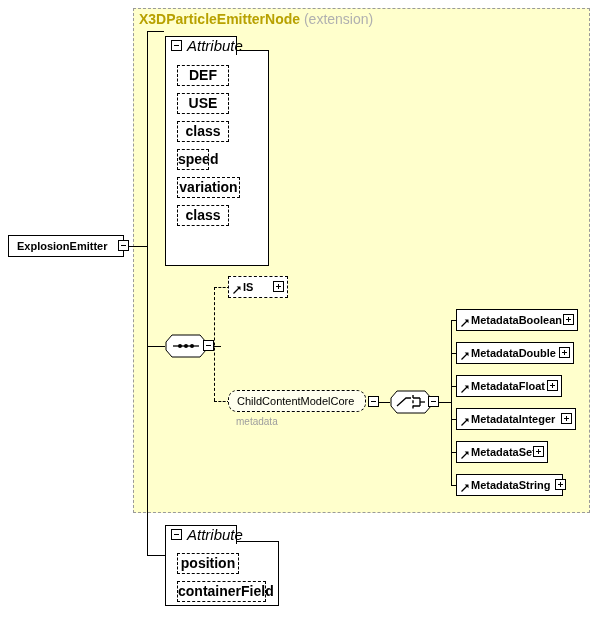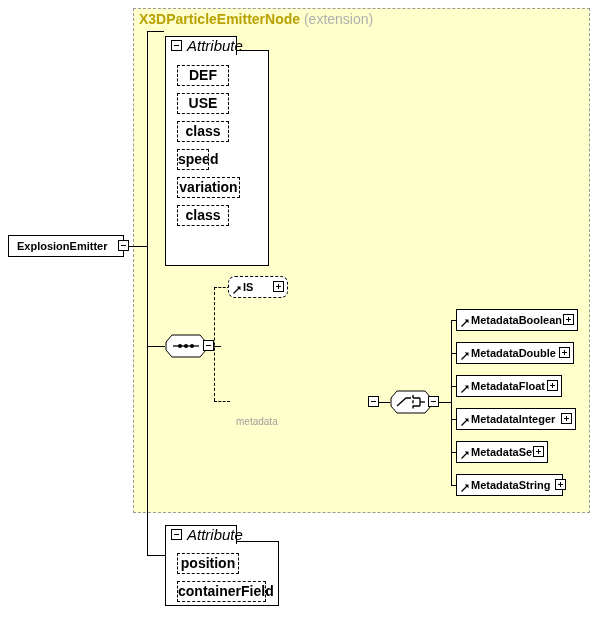--- a/index.html
+++ b/index.html
@@ -262,30 +262,34 @@
       <circle cx="27" cy="12" r="2" fill="#000000"></circle>
     </svg>
   </div>
   <div class="ctl" style="left:203px; top:340px;"></div>
   <div class="ln h" style="left:214px; top:346px; width:7px;"></div>
 
   <div class="dln v" style="left:214px; top:287px; height:114px;"></div>
   <div class="dln h" style="left:214px; top:287px; width:16px;"></div>
   <div class="dln h" style="left:214px; top:401px; width:16px;"></div>
 
-  <div class="node dashed arrowed" style="left:228px; top:276px; width:60px;border-radius:7px;">
+  <div class="node dashed arrowed" style="left:228px; top:276px; width:60px;">
     <span class="shadow"></span>
     <svg class="refarrow" viewBox="0 0 8 8">
       <line x1="0.5" y1="7.5" x2="6.5" y2="1.5" stroke="#000000" stroke-width="1.3"></line>
       <polygon points="7.5,0.5 7.5,4.3 3.7,0.5" fill="#000000"></polygon>
     </svg>
     <span class="lbl">IS</span>
     <span class="ctl plus" style="left:44px; top:4px;"></span>
   </div>
 
+  <div class="node rounded" style="left:228px; top:390px; width:138px;">
+    <span class="shadow" style="background:#c8c8c8;border-radius:9px;"></span>
+    <span class="lbl" style="font-size:11px;">ChildContentModelCore</span>
+  </div>
   <div class="ctl" style="left:368px; top:396px;"></div>
   <div class="sublabel" style="left:236px; top:416px;">metadata</div>
 
   <div class="ln h" style="left:379px; top:402px; width:11px;"></div>
 
   <div class="comp" style="left:390px; top:390px;">
     <svg class="shadow" viewBox="0 0 42 24" width="42" height="24">
       <polygon points="7,1 35,1 41,8 41,16 35,23 7,23 1,16 1,8" fill="#c0c0c0" stroke="none"></polygon>
     </svg>
     <svg class="oct" viewBox="0 0 42 24" width="42" height="24">

